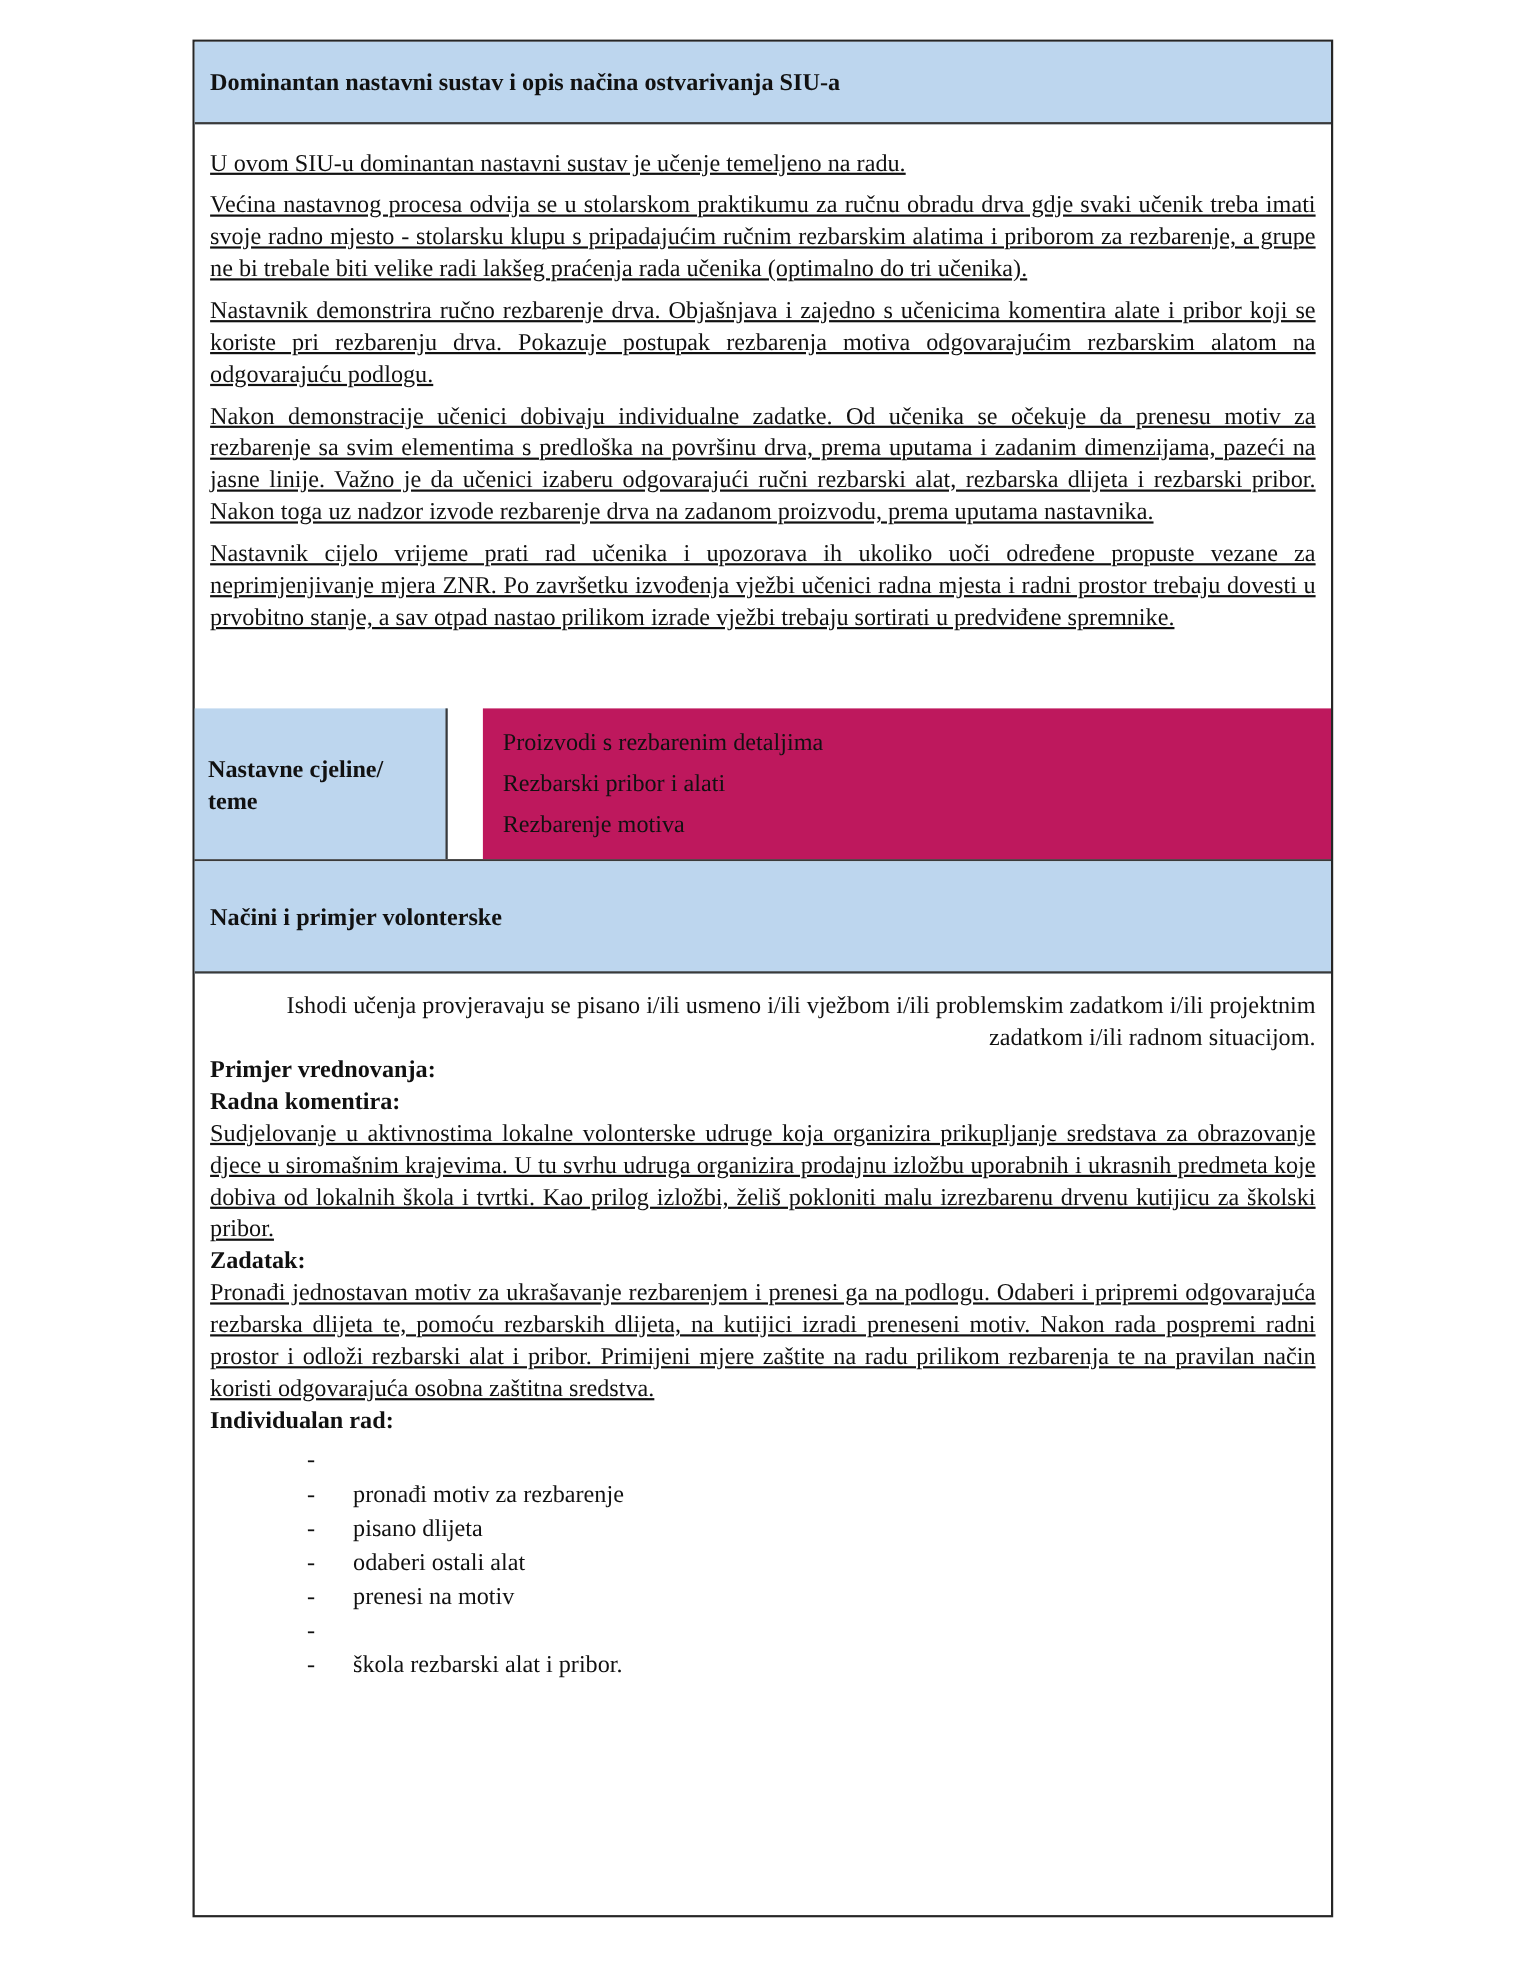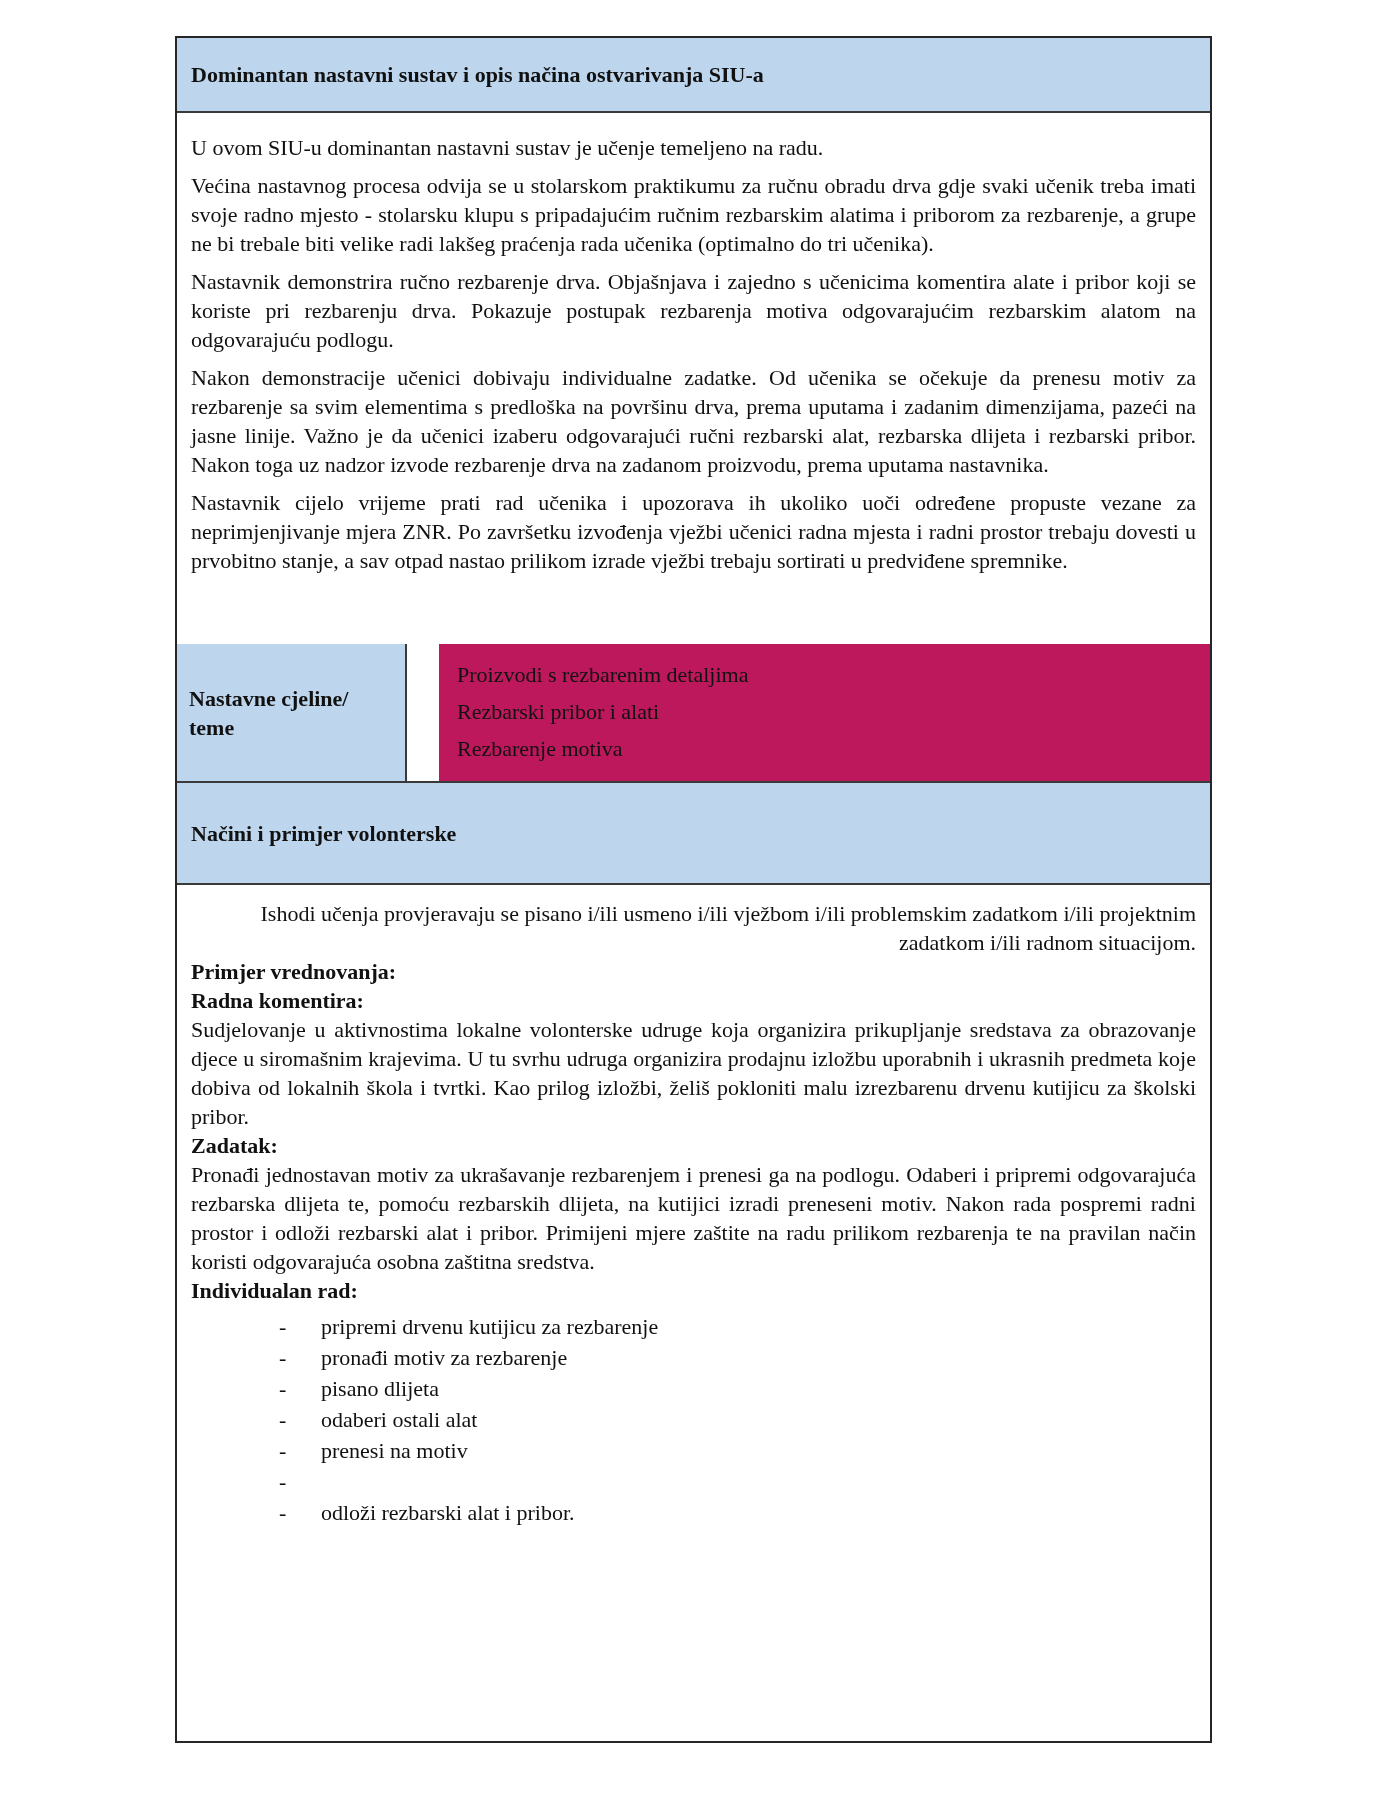--- a/index.html
+++ b/index.html
@@ -40,21 +40,21 @@
   .hdr-row.tall { min-height: 102px; }
   .body-row {
     box-sizing: border-box;
     padding: 20px 14px 18px 14px;
     font-size: 22px;
     line-height: 29px;
     min-height: 531px;
   }
   .body-row p { margin: 0 0 9px 0; }
   .body-row p:first-child { margin-top: 0; }
-  .just { text-align: justify; }
+  .just { text-align: justify; text-decoration: underline; }
   .left { text-align: right; }
   .split-row {
     display: flex;
     box-sizing: border-box;
     border-bottom: 2px solid #3a3a3a;
     min-height: 133px;
     align-items: stretch;
   }
   .label-cell {
     box-sizing: border-box;
@@ -150,21 +150,20 @@
       <p class="just sp-sm">Sudjelovanje u aktivnostima lokalne volonterske udruge koja organizira prikupljanje sredstava za obrazovanje djece u siromašnim krajevima. U tu svrhu udruga organizira prodajnu izložbu uporabnih i ukrasnih predmeta koje dobiva od lokalnih škola i tvrtki. Kao prilog izložbi, želiš pokloniti malu izrezbarenu drvenu kutijicu za školski pribor.</p>
 
       <p class="b-heading sp-md">Zadatak:</p>
       <p class="just sp-sm">Pronađi jednostavan motiv za ukrašavanje rezbarenjem i prenesi ga na podlogu. Odaberi i pripremi odgovarajuća rezbarska dlijeta te, pomoću rezbarskih dlijeta, na kutijici izradi preneseni motiv. Nakon rada pospremi radni prostor i odloži rezbarski alat i pribor. Primijeni mjere zaštite na radu prilikom rezbarenja te na pravilan način koristi odgovarajuća osobna zaštitna sredstva.</p>
 
       <p class="b-heading sp-md">Individualan rad:</p>
 
       <div class="bullet-list">
         <div class="bullet-item">
           <span class="bullet-marker">-</span>
-          <span class="bullet-text">pripremi drvenu kutijicu za rezbarenje</span>
         </div>
         <div class="bullet-item">
           <span class="bullet-marker">-</span>
           <span class="bullet-text">pronađi motiv za rezbarenje</span>
         </div>
         <div class="bullet-item">
           <span class="bullet-marker">-</span>
           <span class="bullet-text">pisano dlijeta</span>
         </div>
         <div class="bullet-item">
@@ -173,19 +172,19 @@
         </div>
         <div class="bullet-item">
           <span class="bullet-marker">-</span>
           <span class="bullet-text">prenesi na motiv</span>
         </div>
         <div class="bullet-item">
           <span class="bullet-marker">-</span>
         </div>
         <div class="bullet-item">
           <span class="bullet-marker">-</span>
-          <span class="bullet-text">odloži rezbarski alat i pribor.</span>
+          <span class="bullet-text">škola rezbarski alat i pribor.</span>
         </div>
       </div>
     </div>
 
   </div>
 </div>
 
 </body></html>

